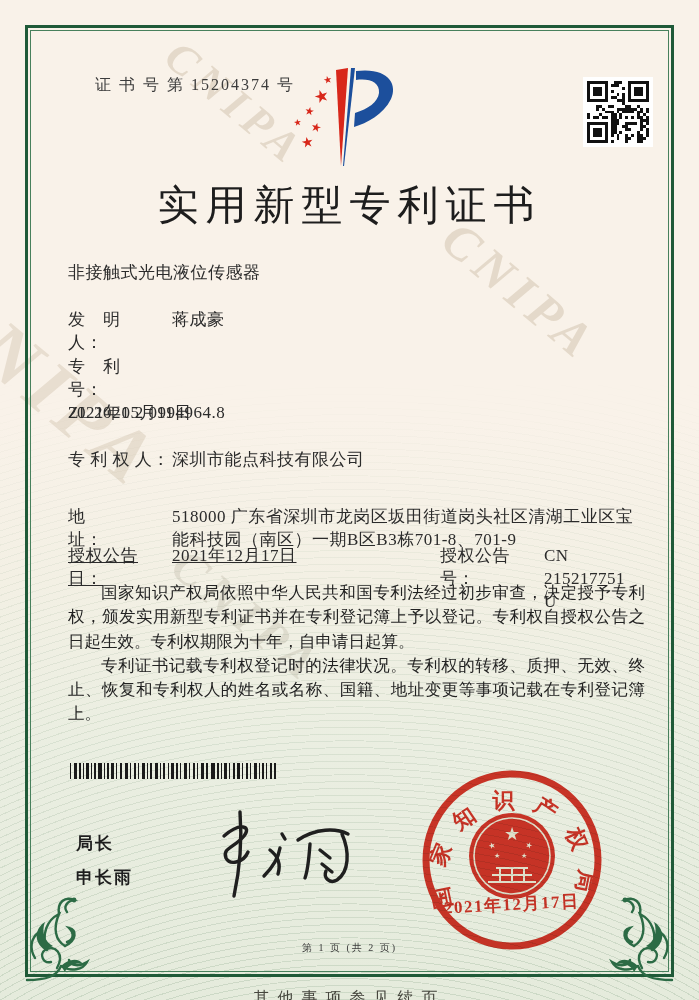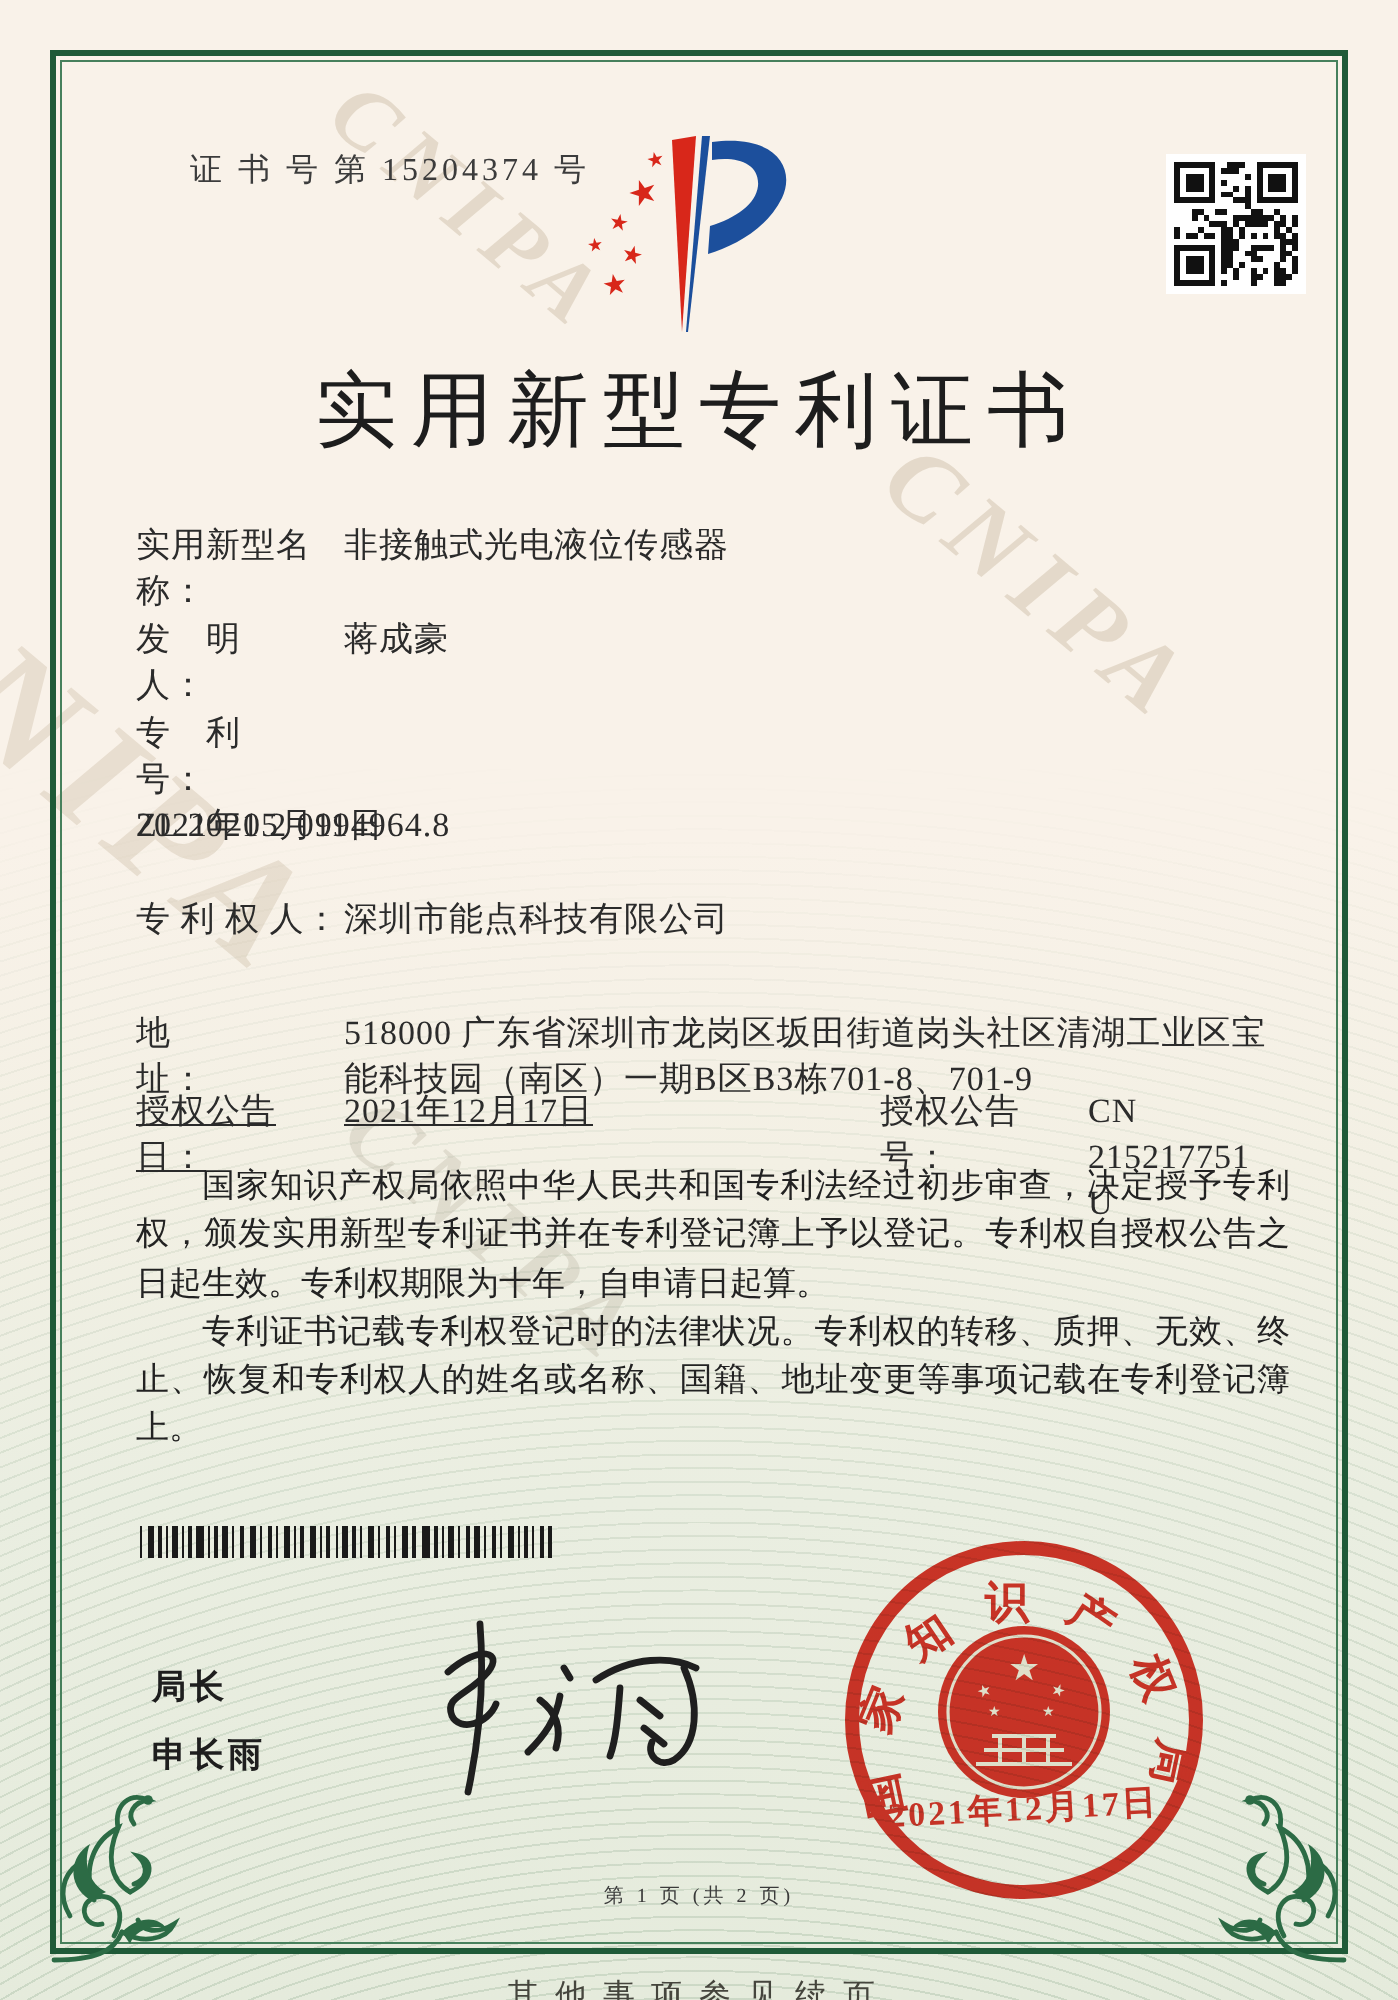--- a/index.html
+++ b/index.html
@@ -235,21 +235,20 @@
         <rect x="8" y="20" width="1" height="1"></rect>
         <rect x="13" y="20" width="1" height="1"></rect>
         <rect x="17" y="20" width="1" height="1"></rect>
         <rect x="18" y="20" width="1" height="1"></rect>
       </g>
   </svg>
 
   <div class="title">实用新型专利证书</div>
 
   <div class="row" style="top:262px;">
-    <span class="lab">实用新型名称：</span>
     <span class="val">非接触式光电液位传感器</span>
   </div>
   <div class="row" style="top:309px;">
     <span class="lab">发　明　人：</span>
     <span class="val">蒋成豪</span>
   </div>
   <div class="row" style="top:356px;flex-direction:column;">
     <span class="lab">专　利　号：</span>
     <span class="val">ZL 2021 2 0994964.8</span>
   </div>

